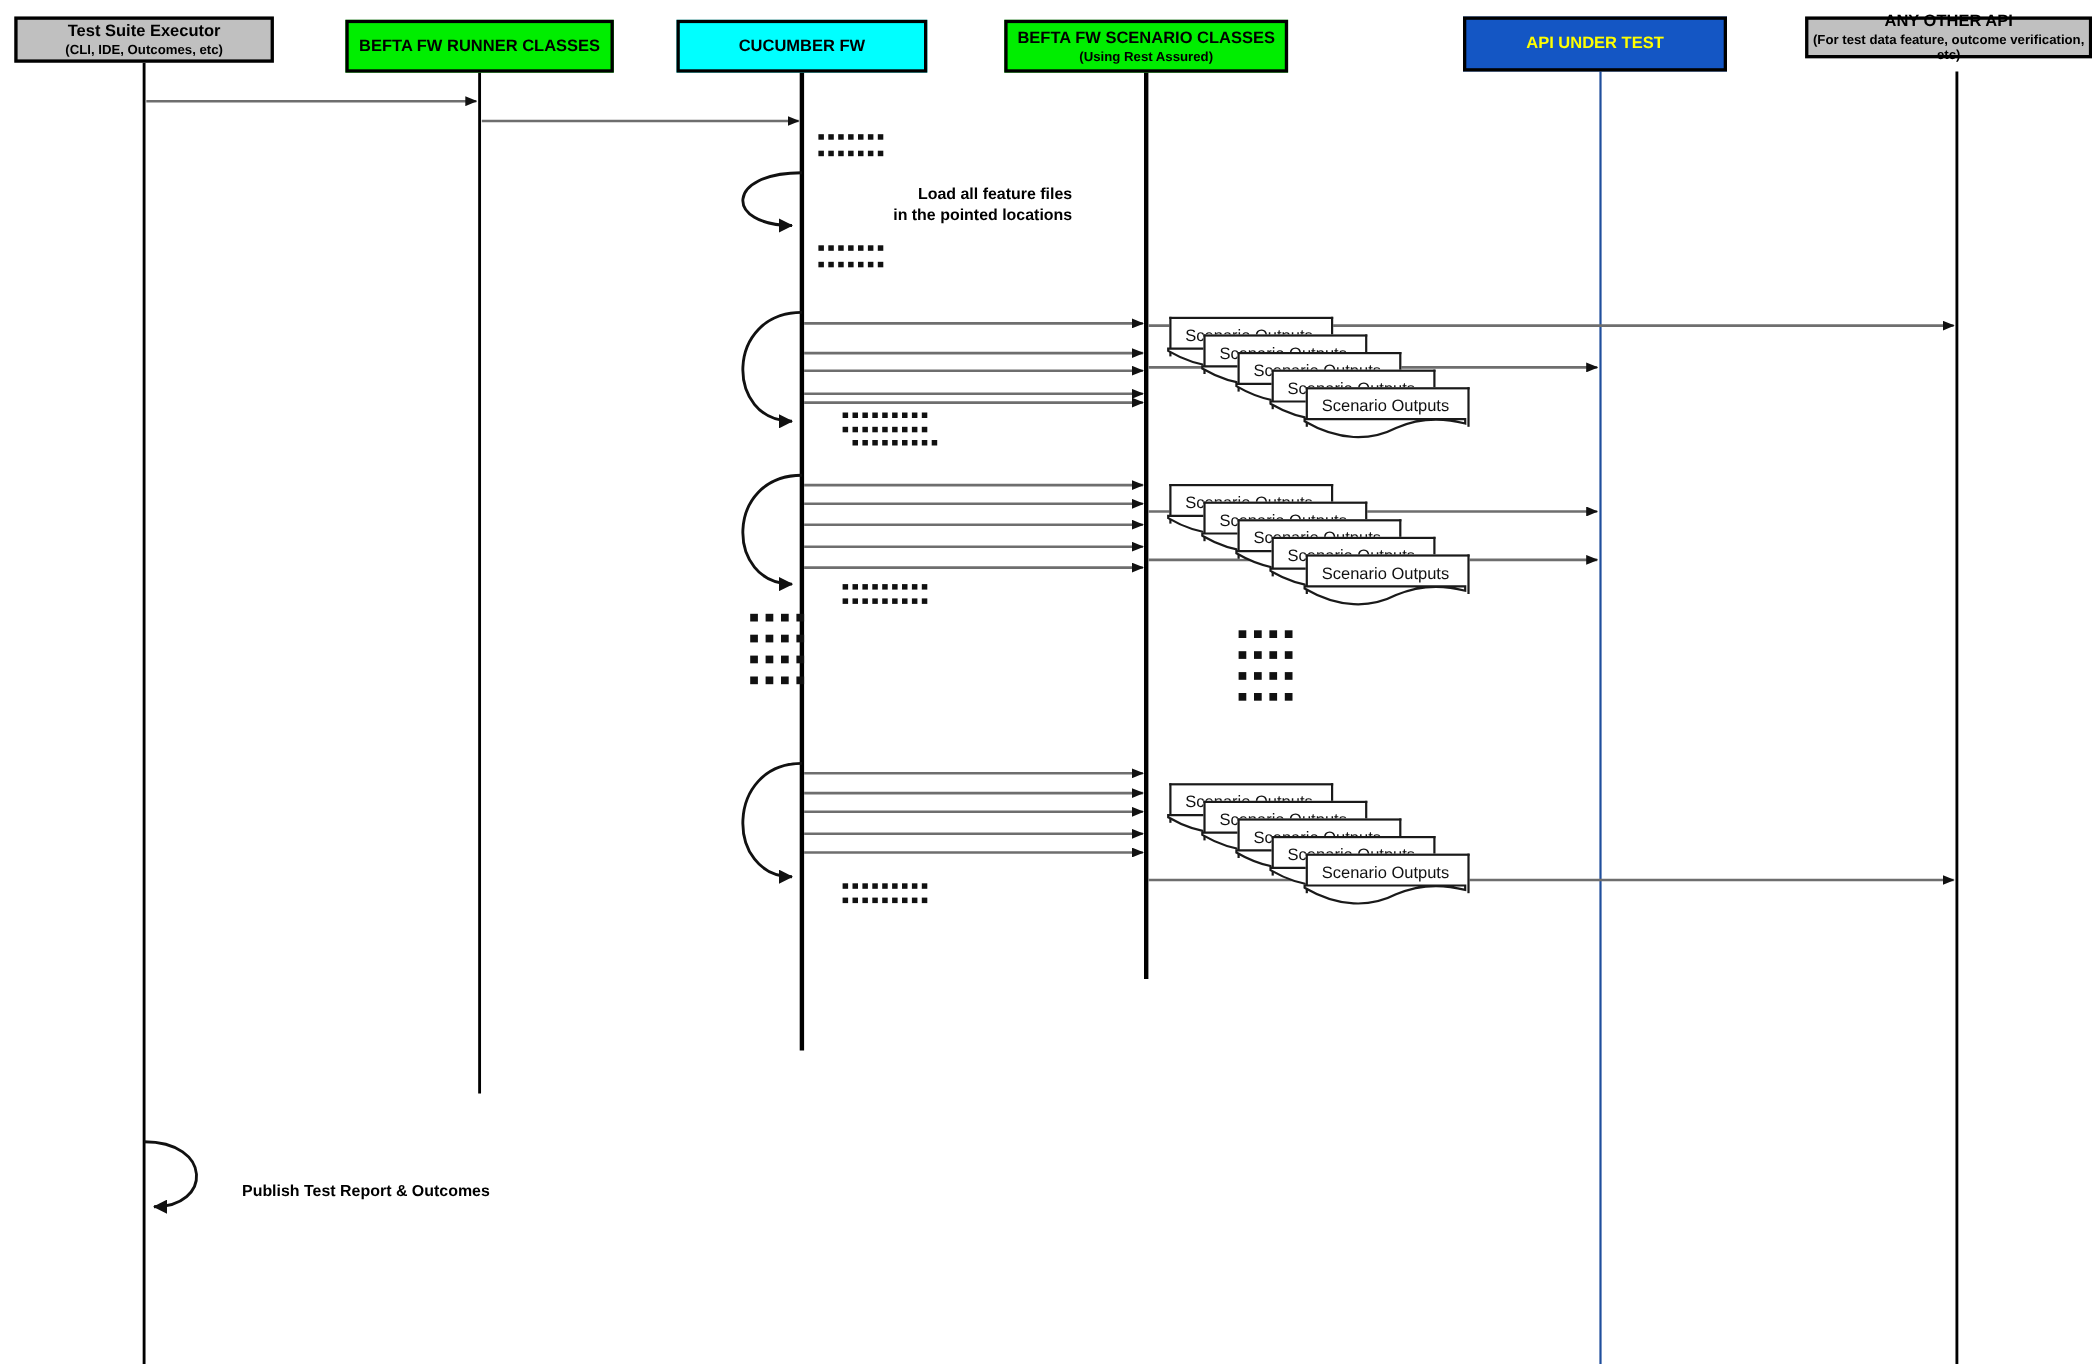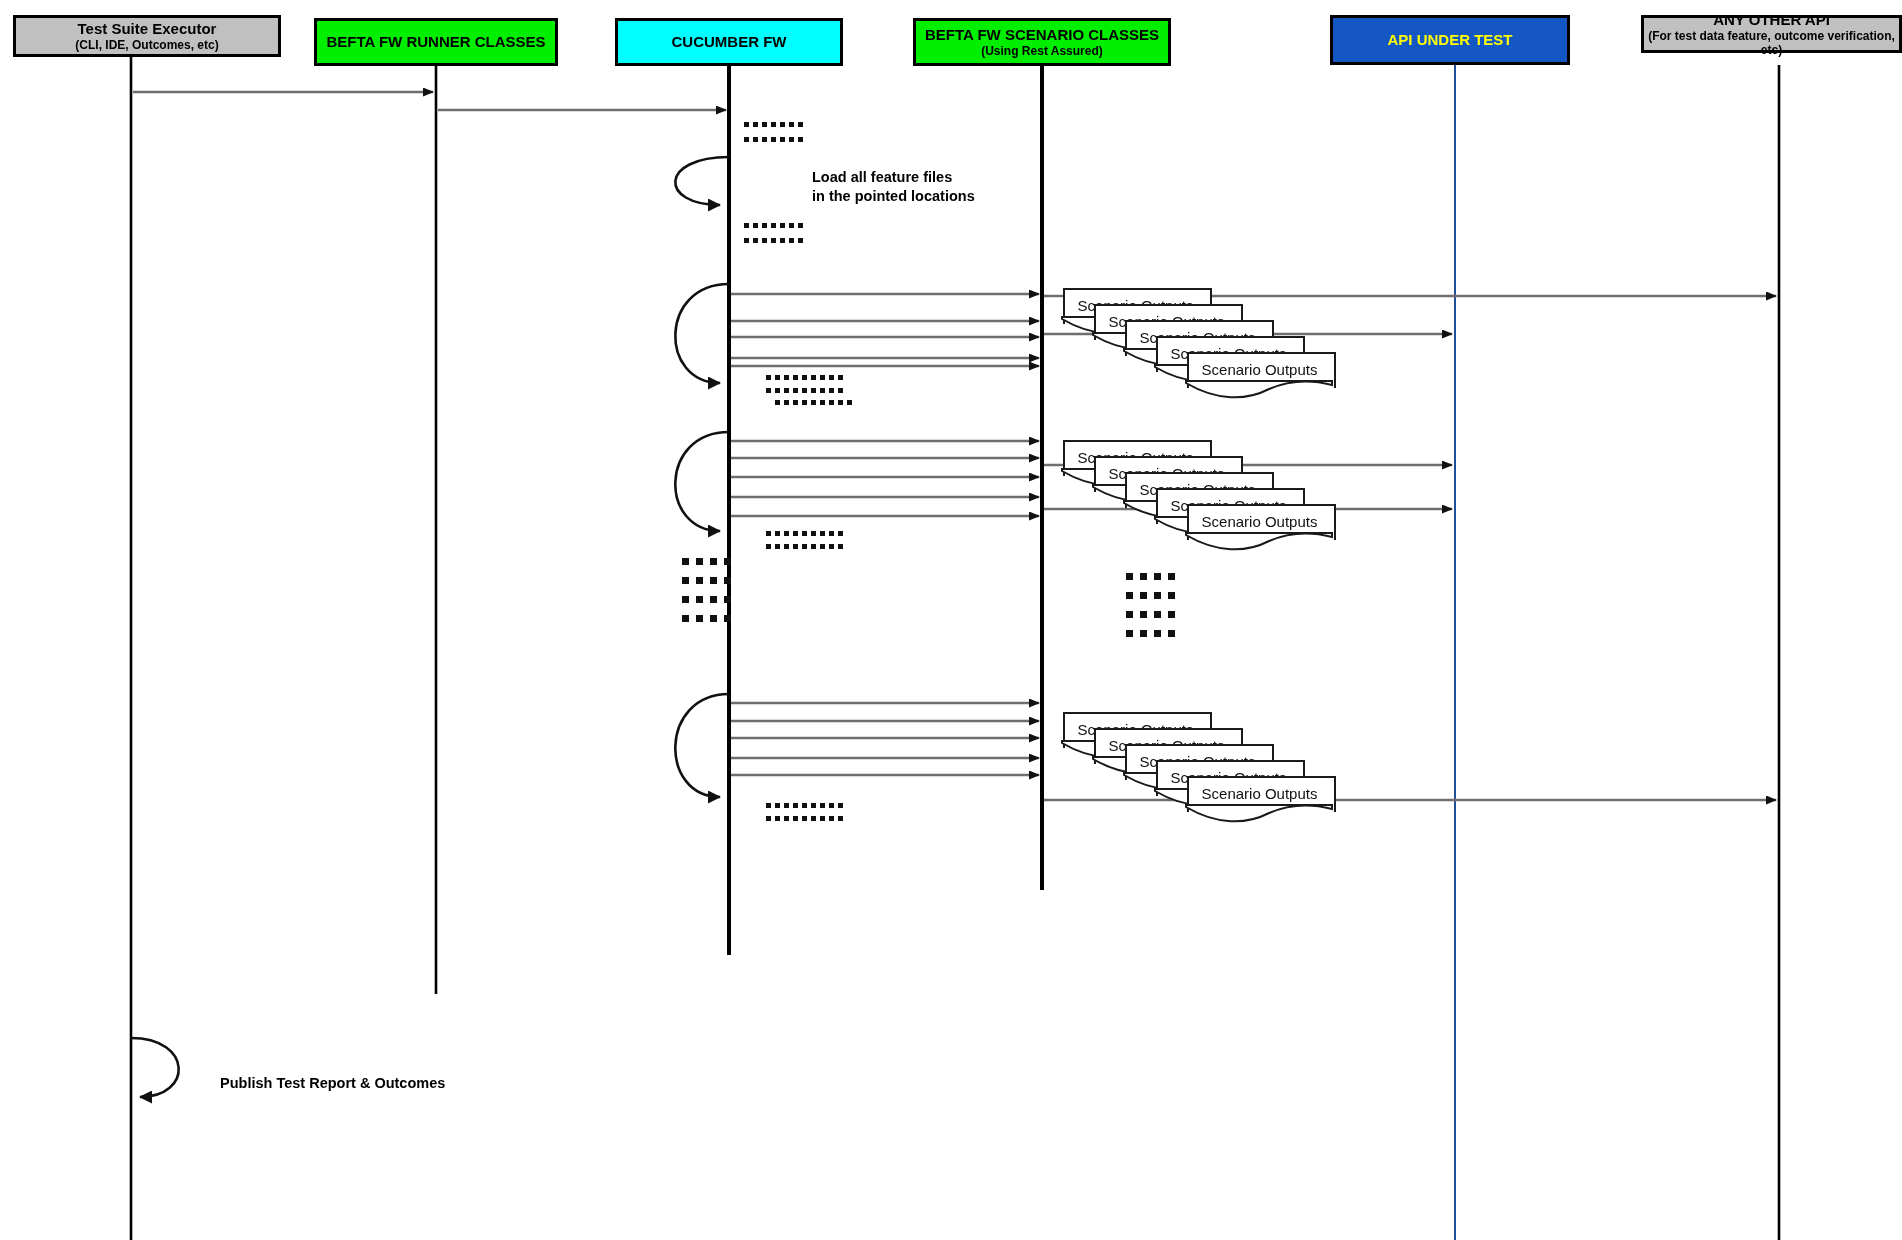--- a/index.html
+++ b/index.html
@@ -82,21 +82,21 @@
     <g id="selfmsgs">
         <path d="M729,157 C659,157 659,205 720,205" fill="none" stroke="#111" stroke-width="2.6" marker-end="url(#ahb)"></path>
         <path d="M729,284 C659,284 659,383 720,383" fill="none" stroke="#111" stroke-width="2.6" marker-end="url(#ahb)"></path>
         <path d="M729,432 C659,432 659,531 720,531" fill="none" stroke="#111" stroke-width="2.6" marker-end="url(#ahb)"></path>
         <path d="M729,694 C659,694 659,797 720,797" fill="none" stroke="#111" stroke-width="2.6" marker-end="url(#ahb)"></path>
         <path d="M131,1038 C193,1038 193,1097 140,1097" fill="none" stroke="#111" stroke-width="2.6" marker-end="url(#ahb)"></path>
       </g>
   </svg>
 
   <div id="participants">
-      <div class="pbox" style="left: 13px; top: 15px; width: 268px; height: 42px; background: rgb(192, 192, 192);">
+      <div class="pbox" style="left: 13px; top: 15px; width: 236px; height: 42px; background: rgb(192, 192, 192);">
         <div class="t1">Test Suite Executor</div>
         <div class="t2">(CLI, IDE, Outcomes, etc)</div>
       </div>
       <div class="pbox" style="left: 314px; top: 18px; width: 244px; height: 48px; background: rgb(0, 238, 0);">
         <div class="t1">BEFTA FW RUNNER CLASSES</div>
       </div>
       <div class="pbox" style="left: 615px; top: 18px; width: 228px; height: 48px; background: rgb(0, 255, 255); text-align: center;">
         <div class="t1">CUCUMBER FW</div>
       </div>
       <div class="pbox" style="left: 913px; top: 18px; width: 258px; height: 48px; background: rgb(0, 238, 0);">
@@ -385,18 +385,18 @@
         <div class="r">
           <i></i>
           <i></i>
           <i></i>
           <i></i>
         </div>
       </div>
     </div>
 
   <div id="annots">
-      <div class="annot" style="left: 812px; top: 168px;">Load all feature files
+      <div class="annot" style="left: 812px; top: 168px; text-align: right;">Load all feature files
 in the pointed locations</div>
       <div class="annot" style="left: 220px; top: 1074px;">Publish Test Report &amp; Outcomes</div>
     </div>
 
 </div>
 
 </body></html>

